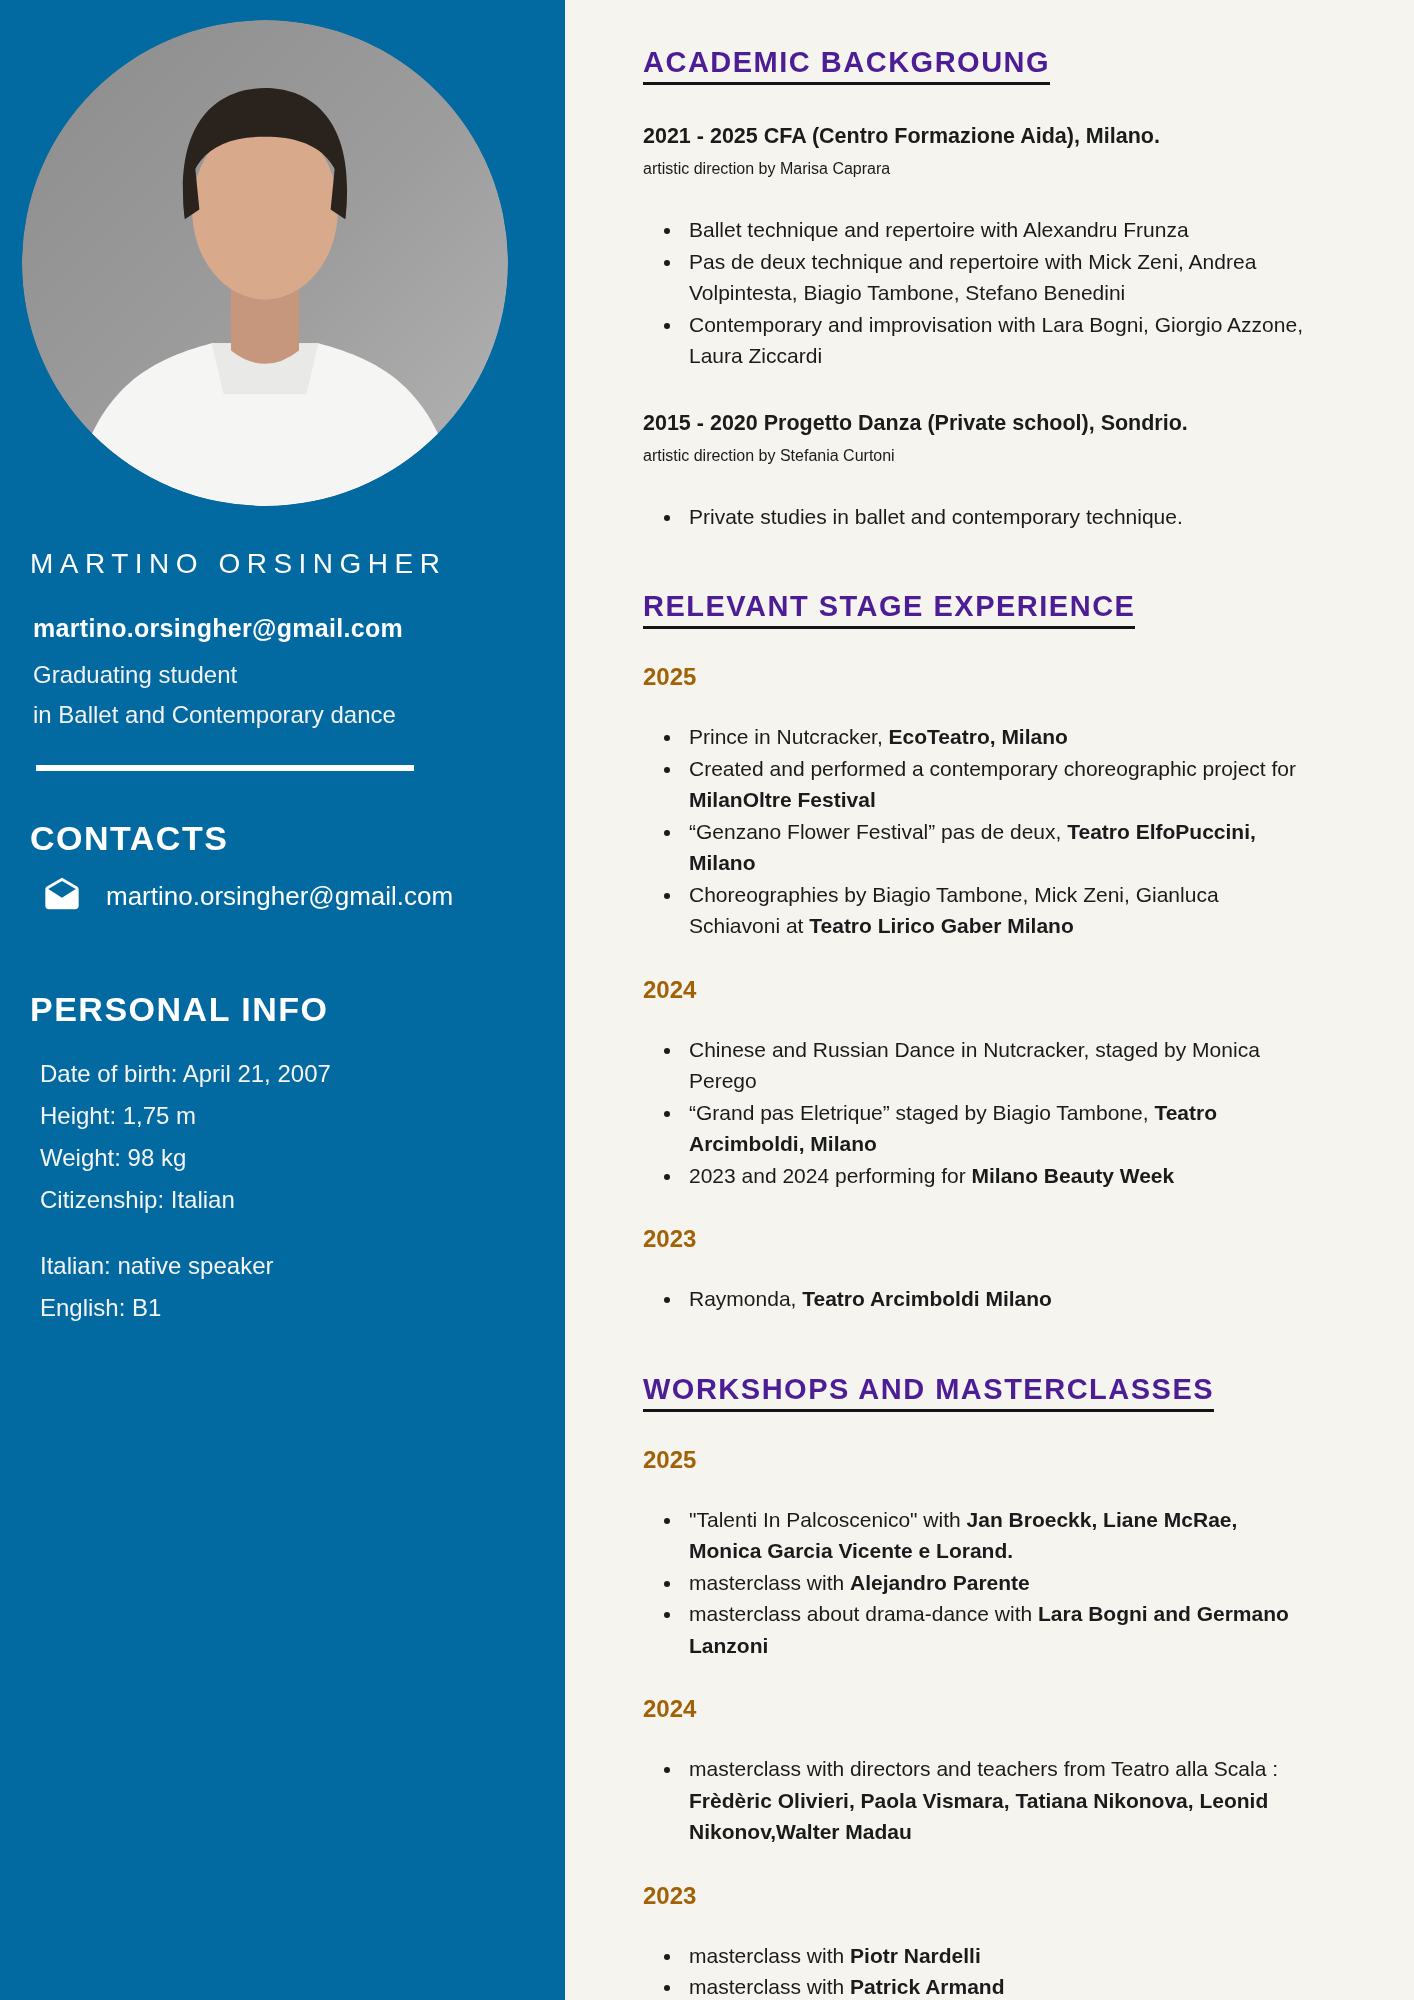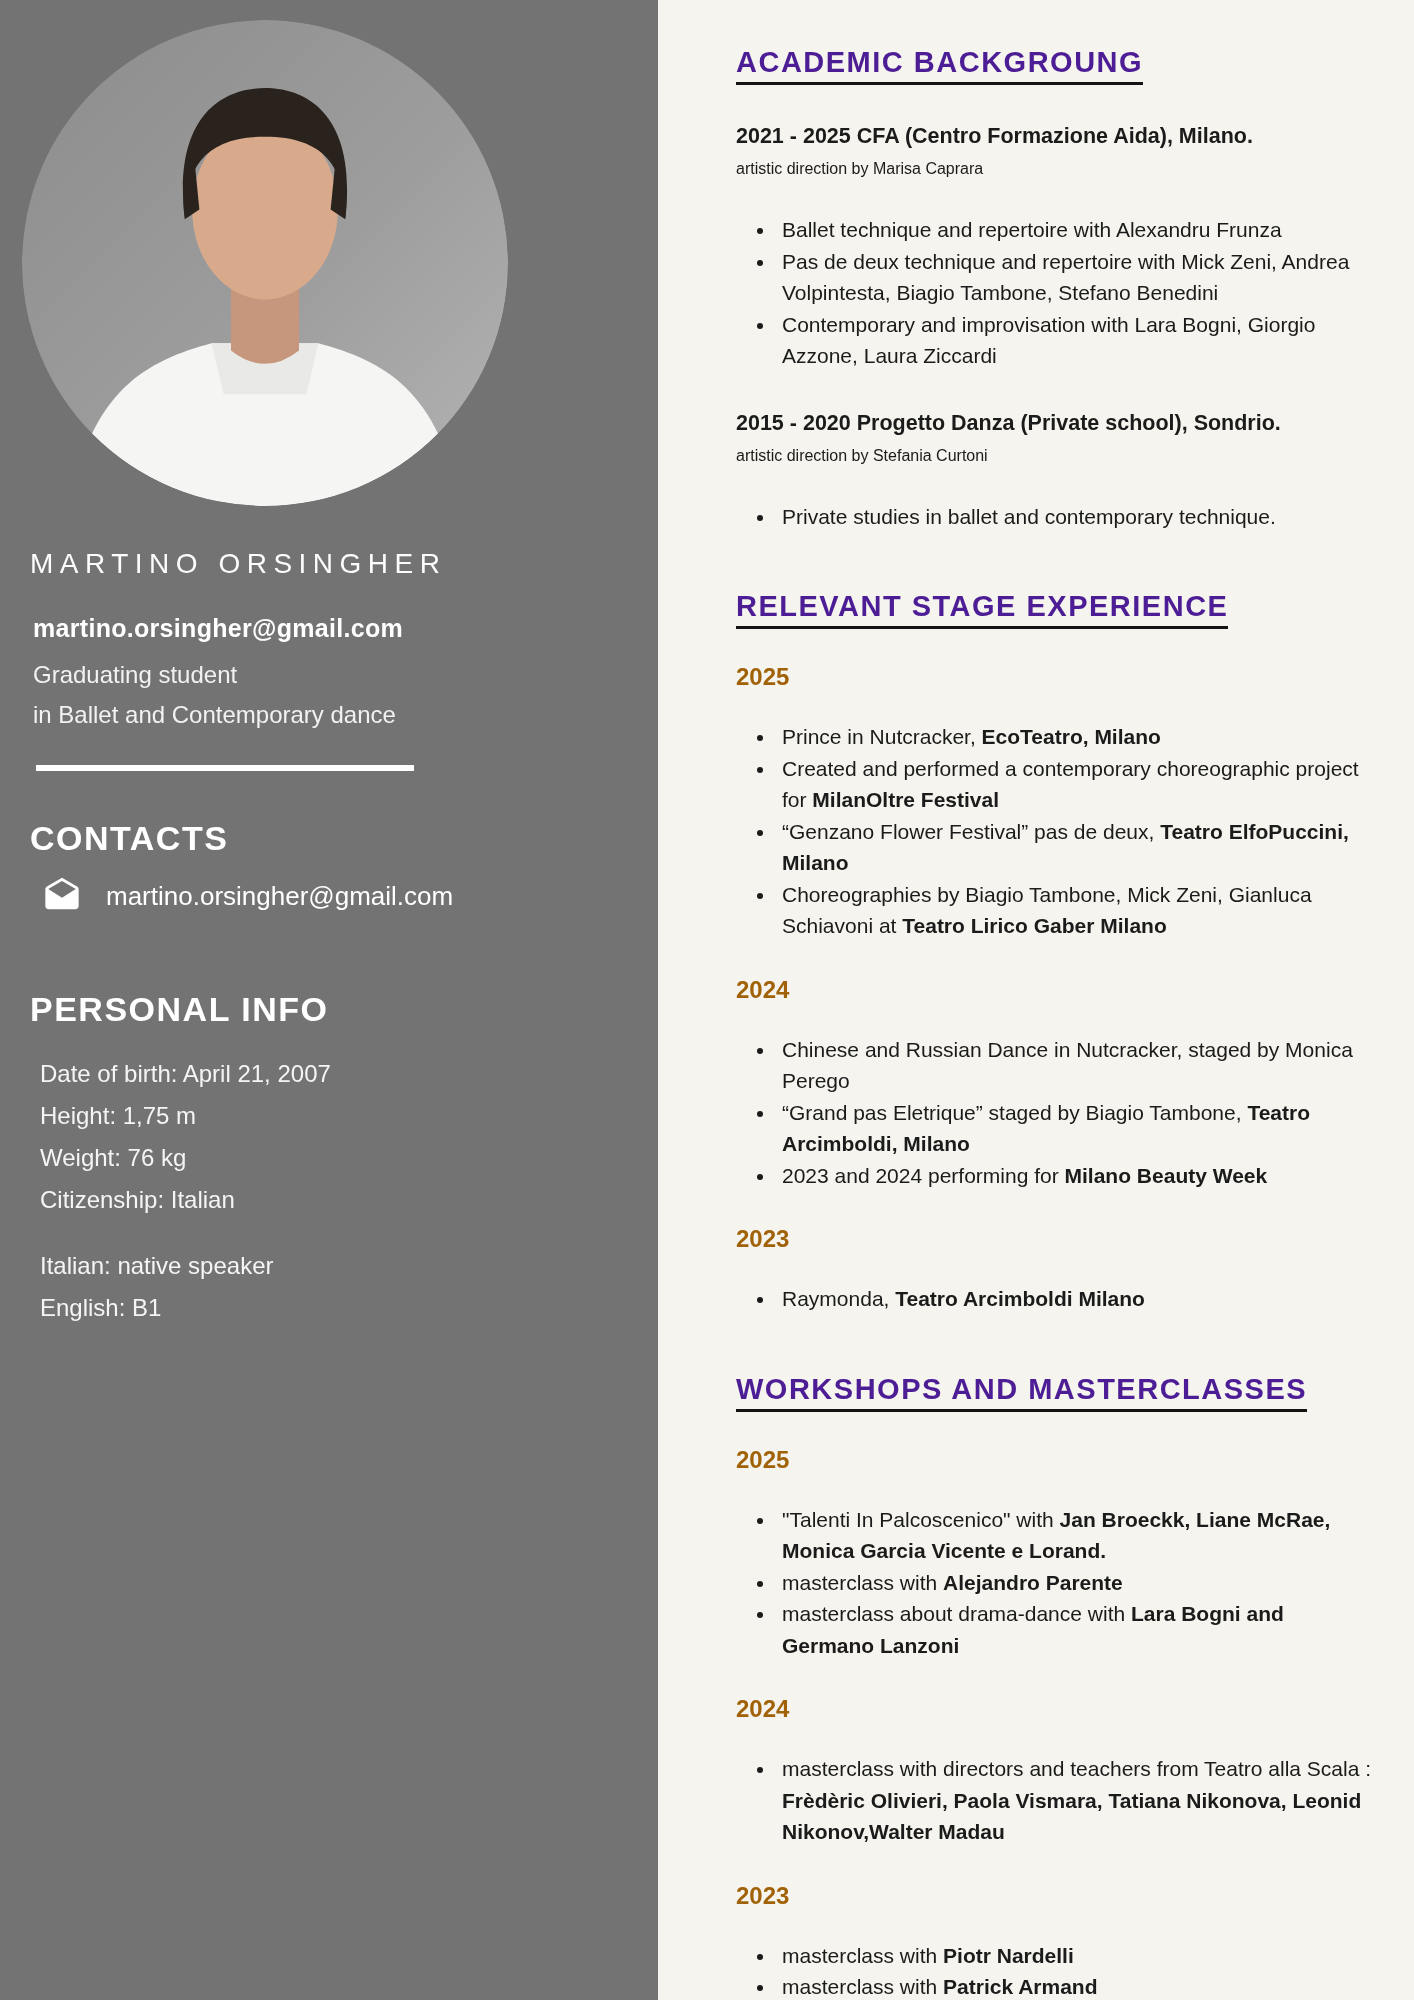--- a/index.html
+++ b/index.html
@@ -10,22 +10,22 @@
   }
   .page {
     width:1414px; height:2000px;
     display:flex;
     overflow:hidden;
     background:#f5f4ee;
   }
 
   
   .sidebar {
-    width:658px; flex:none;
-    background:#737373;
+    width:565px; flex:none;
+    background:#0369a1;
     color:#ffffff;
     position:relative;
   }
   .photo-wrap { width:486px; height:486px; margin:20px 0 0 22px; border-radius:50%; overflow:hidden; }
   .photo-wrap svg { display:block; }
   .name {
     margin:42px 0 0 30px;
     font-size:28px; font-weight:400;
     letter-spacing:6.5px;
     color:#fdfdfd;
@@ -147,21 +147,21 @@
             <path d="M21.99 8c0-.72-.37-1.35-.94-1.7L12 1 2.95 6.3C2.38 6.65 2 7.28 2 8v10c0 1.1.9 2 2 2h16c1.1 0 2-.9 2-2l-.01-10zM12 13L3.74 7.84 12 3l8.26 4.84L12 13z"></path>
           </svg>
       </span>
       <span>martino.orsingher@gmail.com</span>
     </div>
 
     <h2 class="side-heading personal">PERSONAL INFO</h2>
     <div class="side-lines">
         <div>Date of birth: April 21, 2007</div>
         <div>Height: 1,75 m</div>
-        <div>Weight: 76 kg</div>
+        <div>Weight: 98 kg</div>
         <div>Citizenship: Italian</div>
       </div>
 
     <div class="side-lines">
         <div>Italian: native speaker</div>
         <div>English: B1</div>
       </div>
 
   </aside>
 

